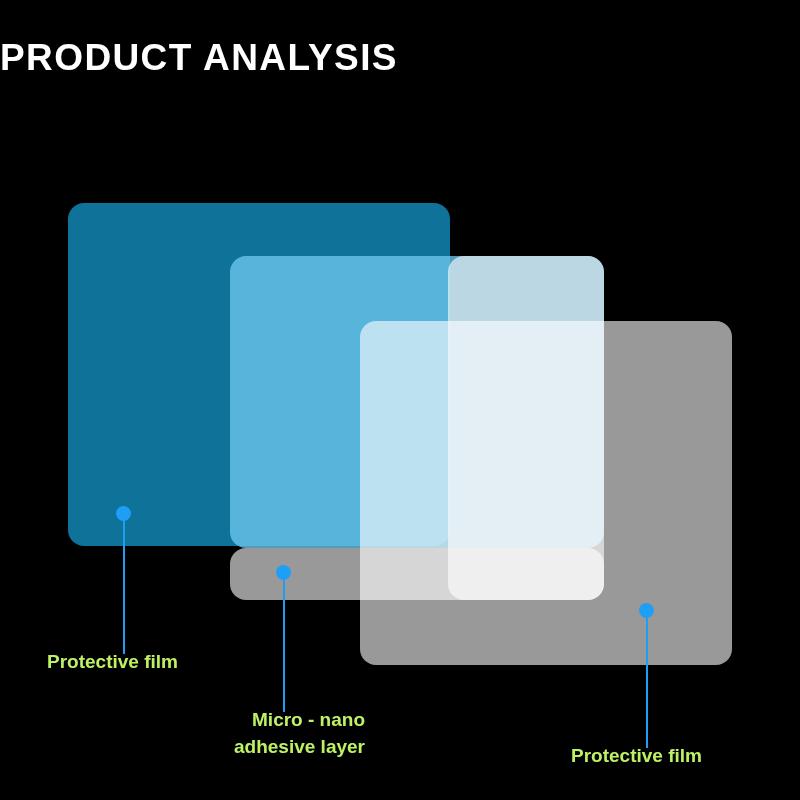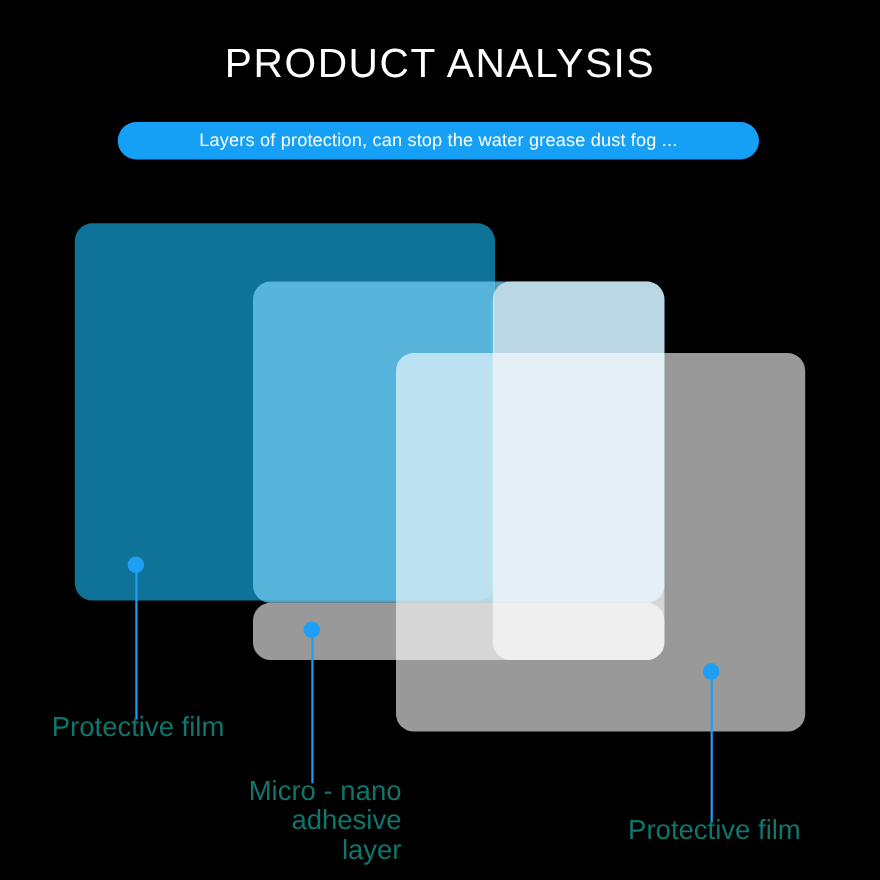--- a/index.html
+++ b/index.html
@@ -20,24 +20,24 @@
     background: #000000;
     overflow: hidden;
   }
 
   
   .title {
     position: absolute;
     left: 0;
     top: 36px;
     width: 800px;
-    text-align: center;
+    text-align: left;
     color: #ffffff;
     font-size: 37px;
-    font-weight: 400;
+    font-weight: 700;
     letter-spacing: 1.4px;
     line-height: 44px;
     white-space: nowrap;
   }
 
   
   .banner {
     position: absolute;
     left: 107px;
     top: 111px;
@@ -109,23 +109,23 @@
   }
   .callout .stem {
     position: absolute;
     width: 2px;
     background: #1e9ff5;
     left: 6.5px;
     top: 12px;
   }
   .callout .caption {
     position: absolute;
-    color: #0f766e;
-    font-size: 25px;
-    font-weight: 400;
+    color: #bef264;
+    font-size: 19px;
+    font-weight: 700;
     line-height: 27px;
     white-space: nowrap;
   }
 
   
   .callout-1 { left: 116px; top: 506px; }
   .callout-1 .stem { height: 136px; }
   .callout-1 .caption { left: -69px; top: 142px; text-align: left; }
 
   
@@ -142,23 +142,20 @@
   .callout-3 .stem { height: 133px; }
   .callout-3 .caption { left: -68px; top: 139px; text-align: left; }
 </style>
 </head>
 <body>
 
 <div id="stage">
 
   <div class="title">PRODUCT ANALYSIS</div>
 
-  <div class="banner">
-    <span class="banner-text">Layers of protection, can stop the water grease dust fog ...</span>
-  </div>
 
   <div class="layers">
     <div class="panel panel-1"></div>
     <div class="panel panel-2"></div>
     <div class="panel panel-3b"></div>
     <div class="panel panel-3"></div>
     <div class="panel panel-4"></div>
   </div>
 
   <div class="callout callout-1">

